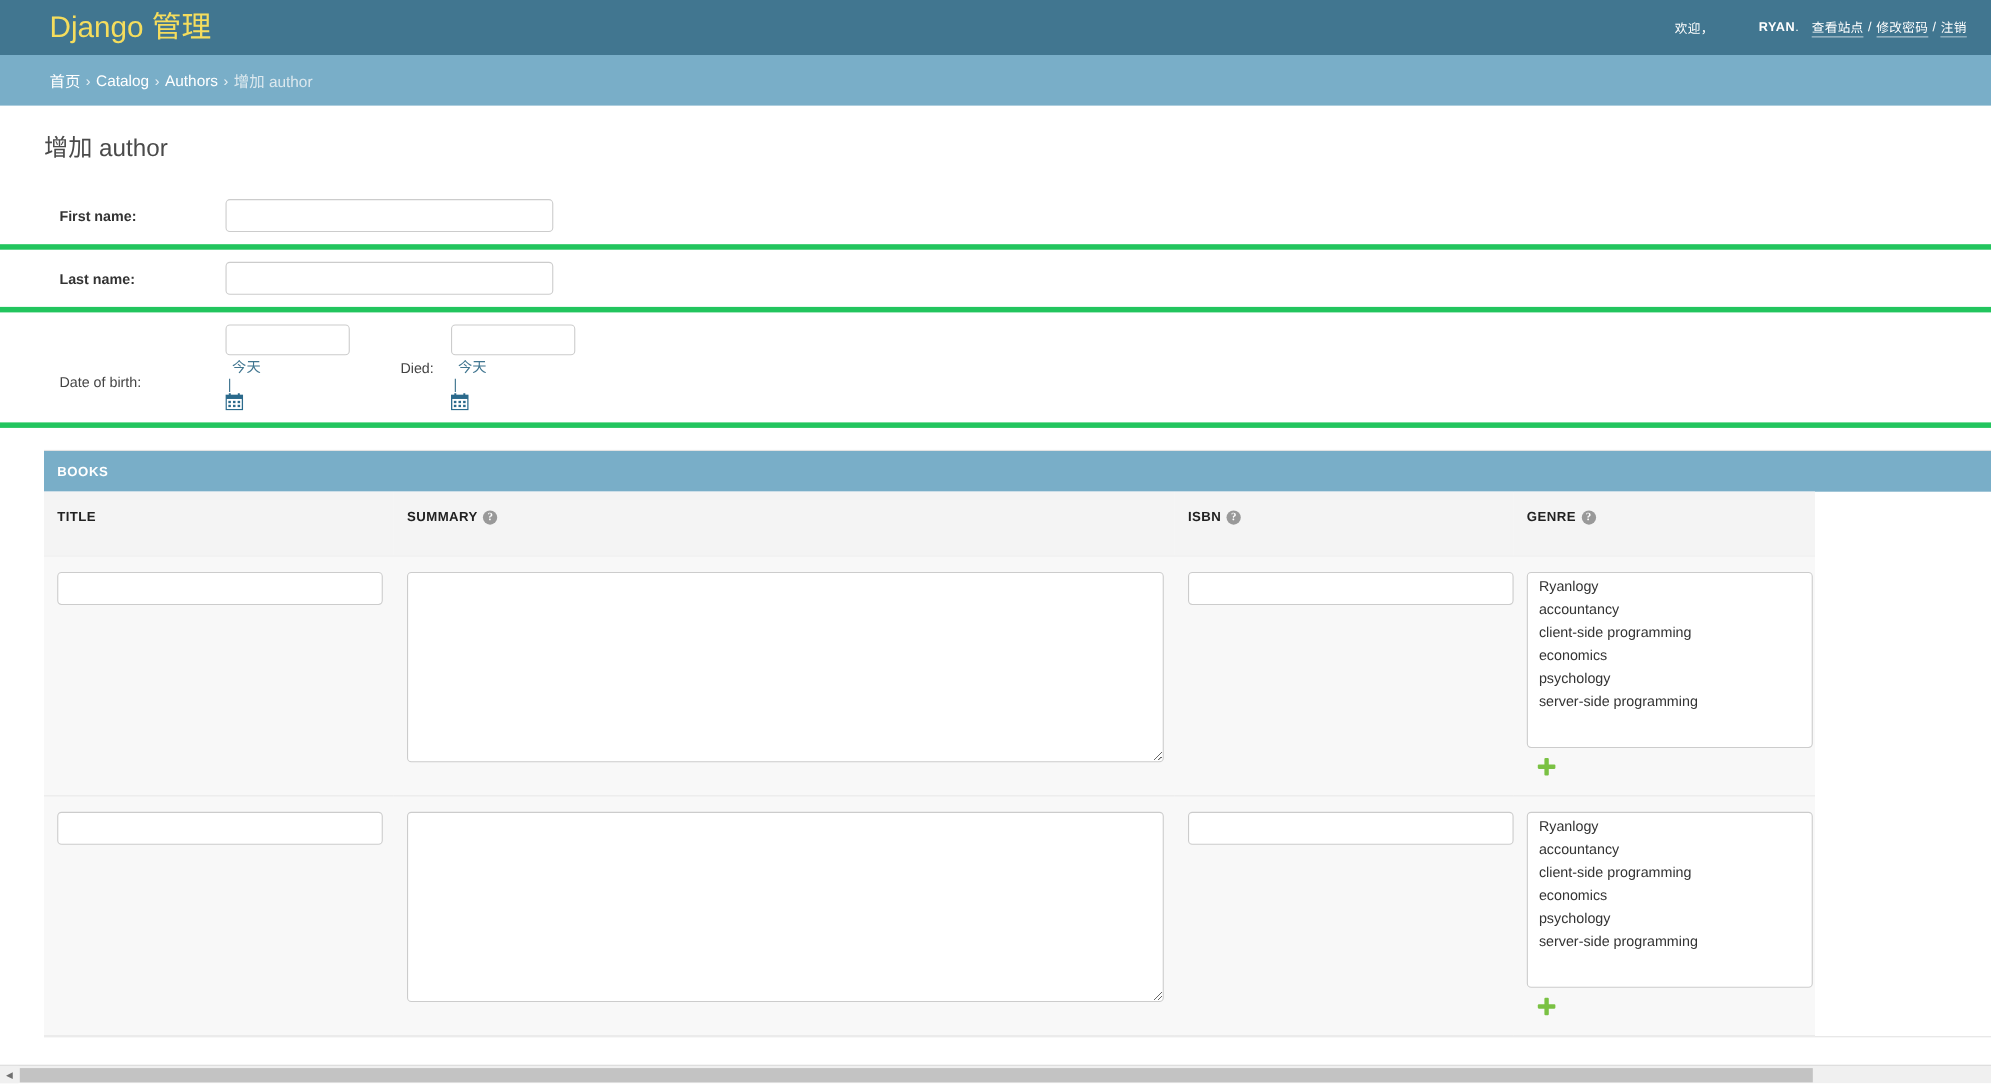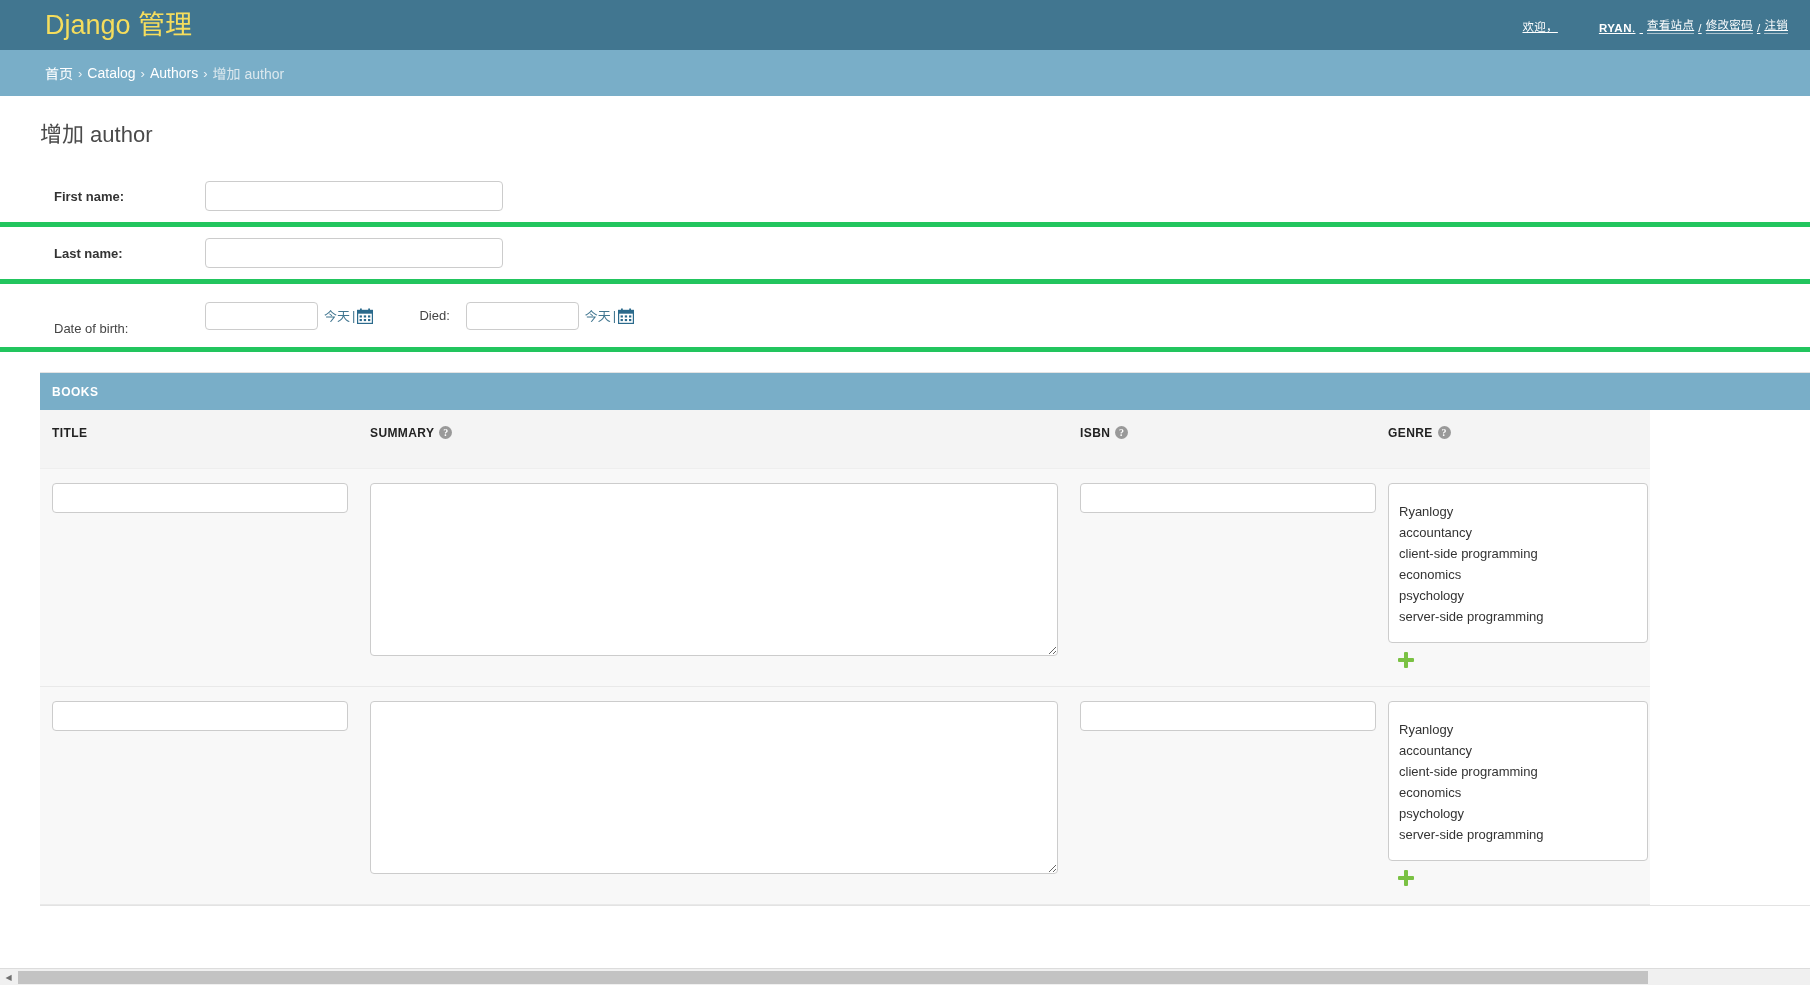--- a/index.html
+++ b/index.html
@@ -29,23 +29,22 @@
     letter-spacing: 0px;
     line-height: 1;
     white-space: nowrap;
   }
   #user-tools {
     font-size: 11.5px;
     color: #ffffff;
     letter-spacing: 0.3px;
     white-space: nowrap;
     display: flex;
-    align-items: flex-end;
+    align-items: center;
     gap: 0px;
-    text-decoration: underline;
   }
   #user-tools .welcome-word { font-weight: 400; }
   #user-tools .username {
     font-weight: bold;
     letter-spacing: 0.5px;
     margin-left: 5px;
     padding-left: 36px;
   }
   #user-tools .sep { margin: 0 4px; }
   #user-tools a {
@@ -126,21 +125,22 @@
     color: #333;
     background: #fff;
     outline: none;
   }
   .date-input {
     width: 113px;
     height: 28px;
   }
   .datetime-group {
     display: flex;
-    align-items: center;
+    align-items: flex-start;
+    flex-direction: column;
   }
   .shortcut-link {
     color: #417690;
     font-size: 13px;
     text-decoration: none;
     margin-left: 6px;
     white-space: nowrap;
   }
   .pipe-sep {
     color: #417690;
@@ -246,21 +246,21 @@
     font-family: "Liberation Sans", sans-serif;
     background: #fff;
     resize: vertical;
     outline: none;
   }
   .genre-select {
     width: 260px;
     height: 160px;
     border: 1px solid #cccccc;
     border-radius: 4px;
-    padding: 18px 0 0 6px;
+    padding: 2px 0 0 6px;
     font-size: 13px;
     font-family: "Liberation Sans", sans-serif;
     background: #fff;
     overflow: hidden;
     color: #333;
   }
   .genre-select .opt {
     padding: 1.5px 4px;
     line-height: 18px;
     white-space: nowrap;

